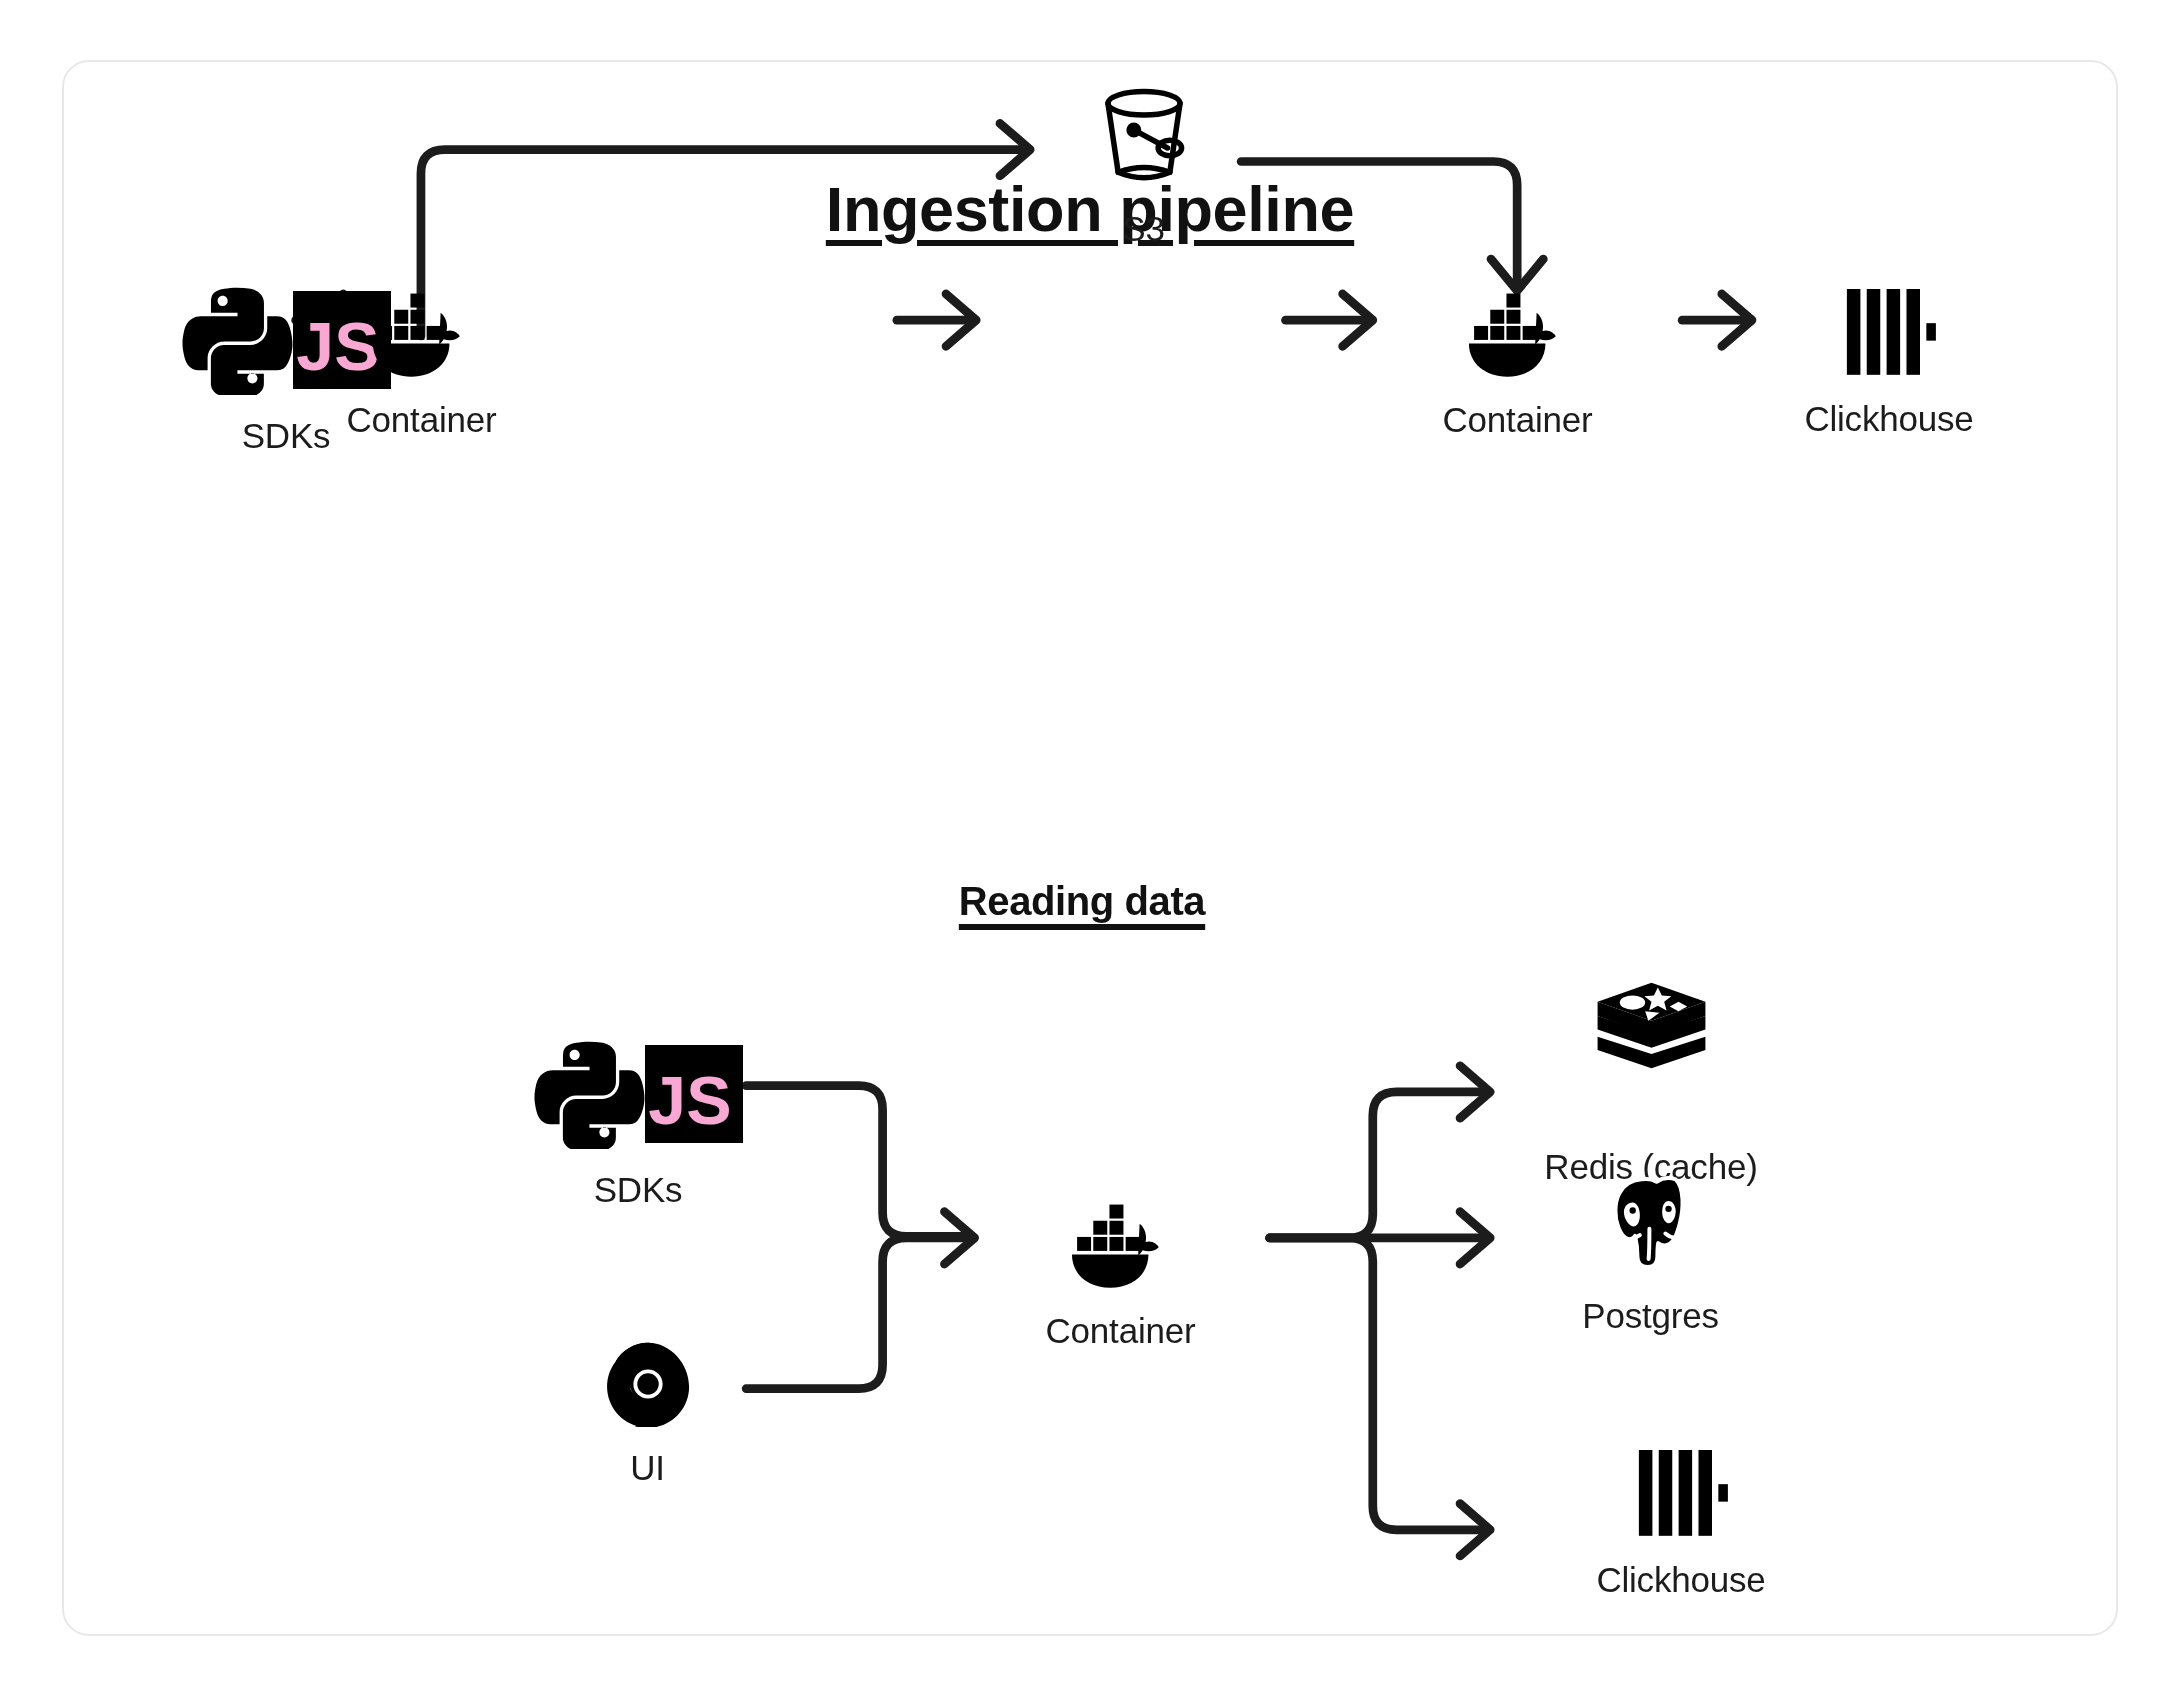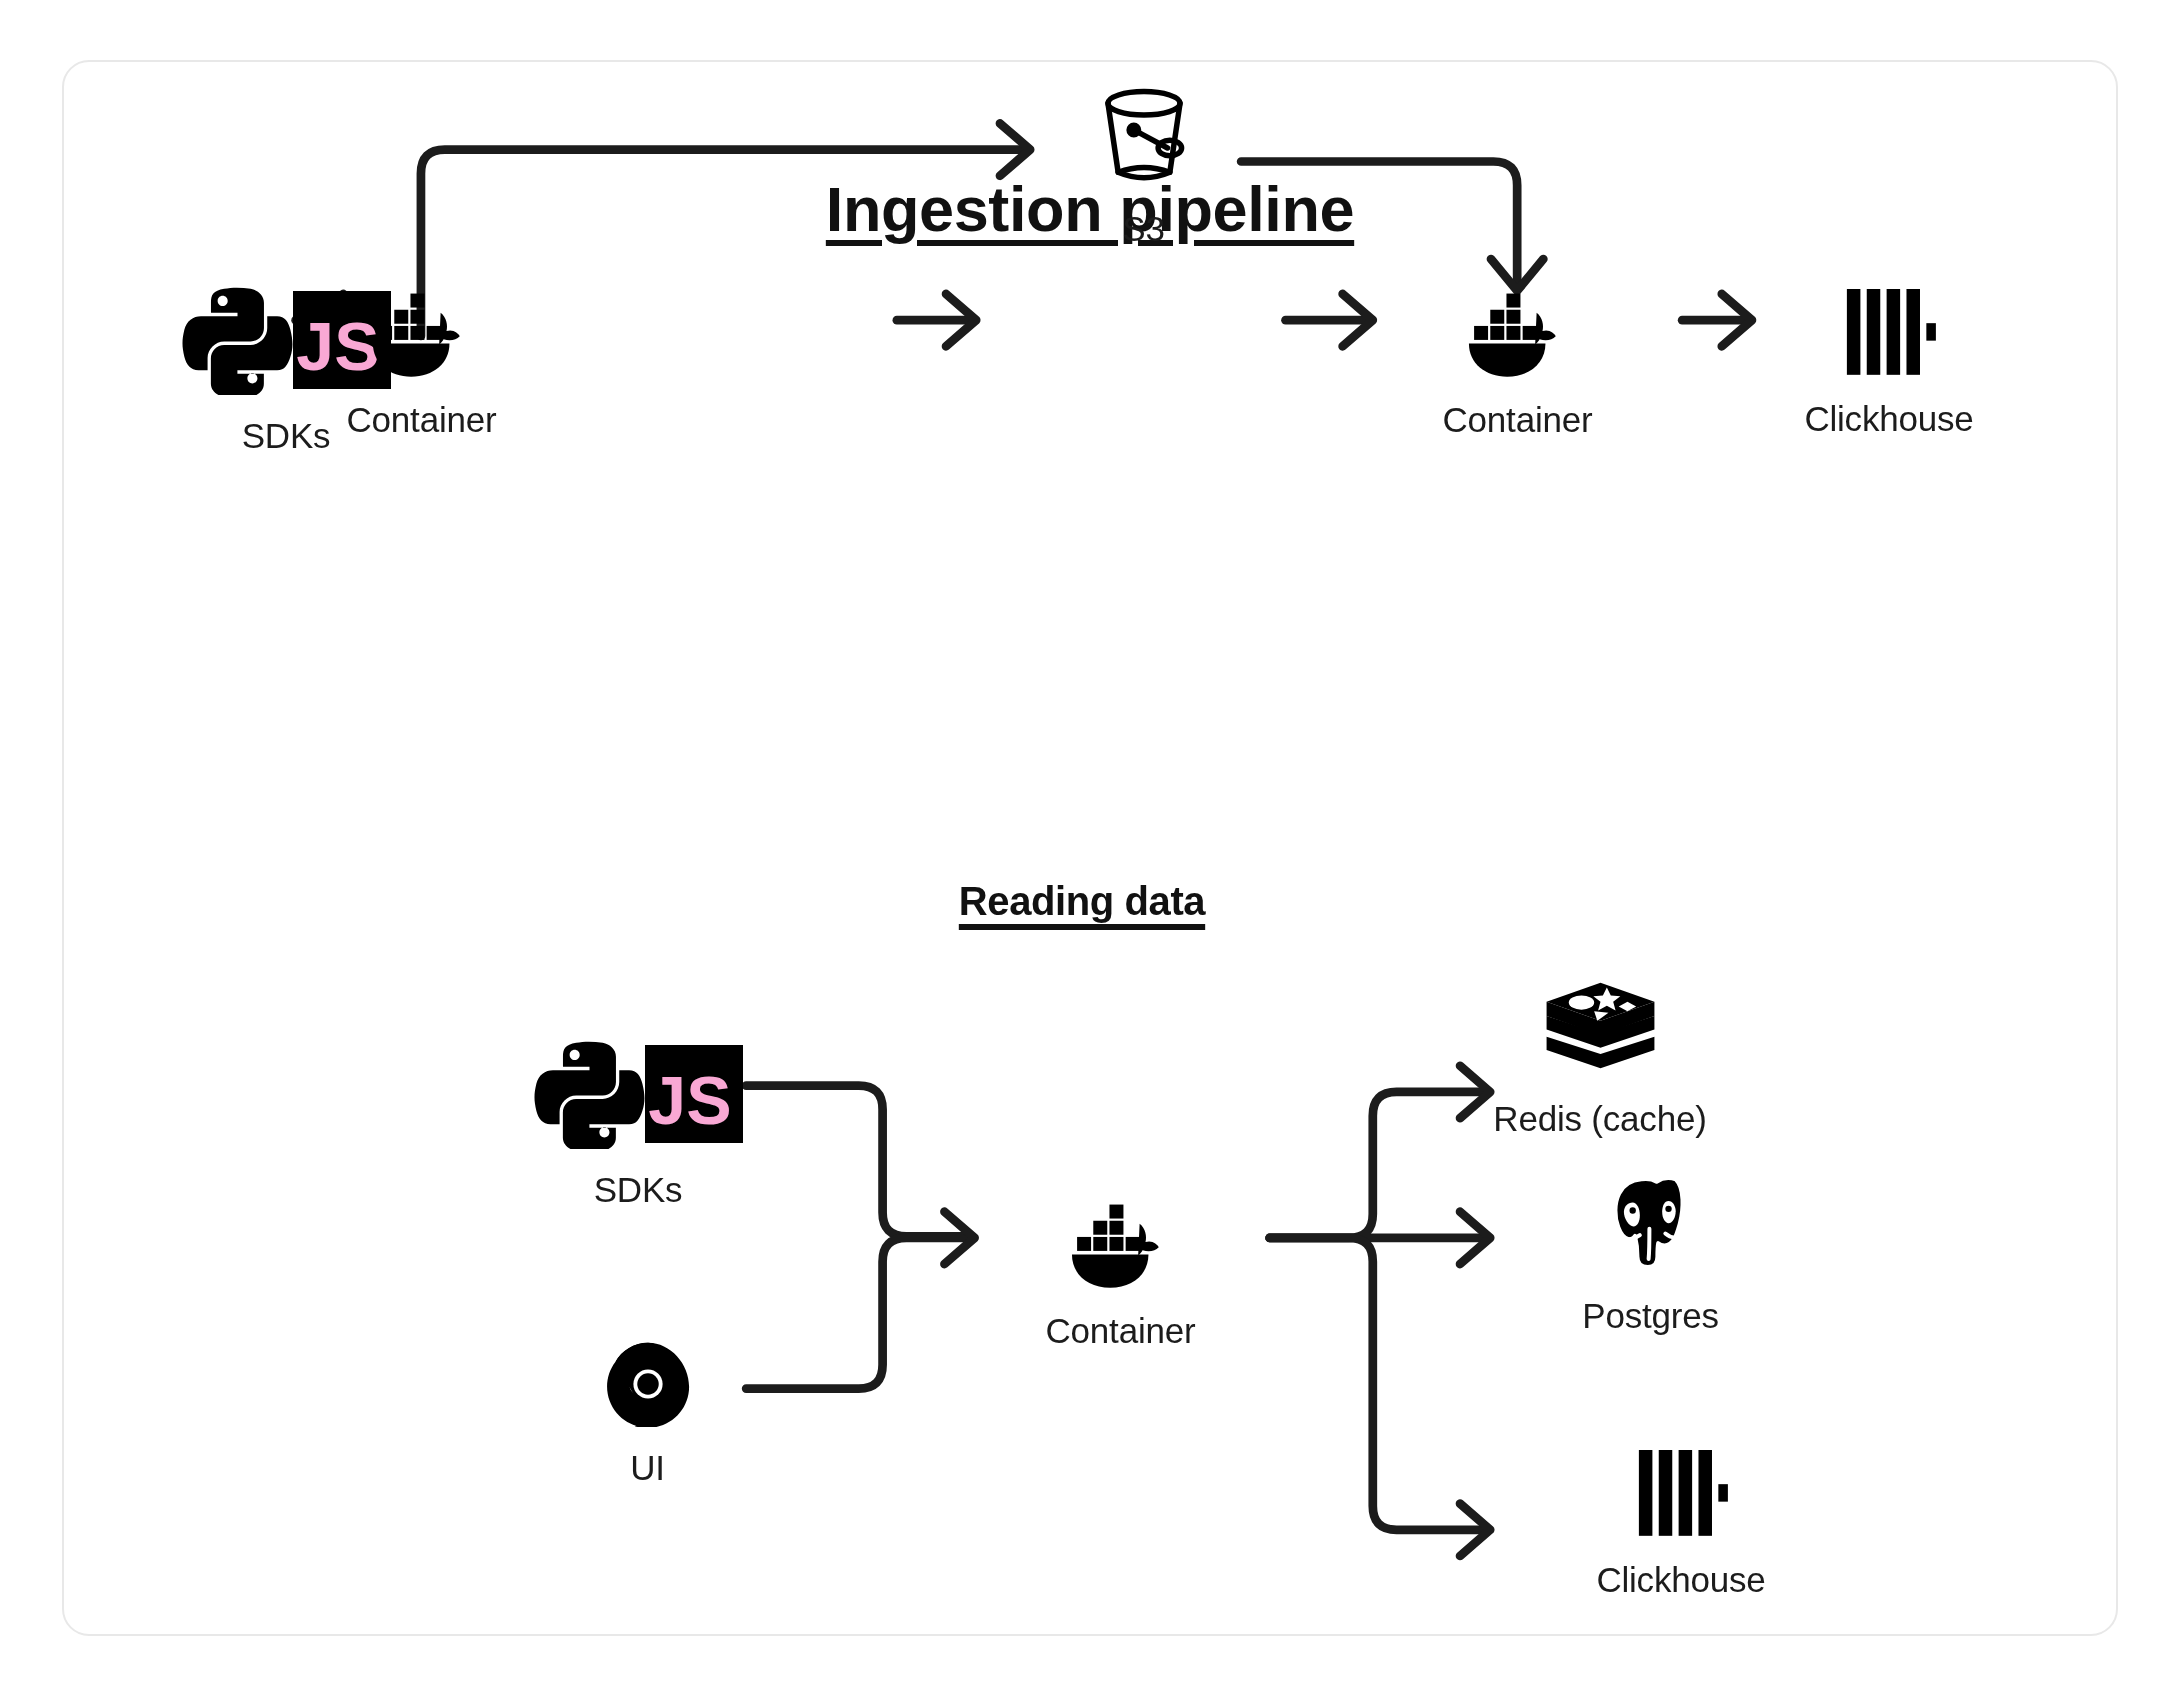--- a/index.html
+++ b/index.html
@@ -288,21 +288,21 @@
           <rect x="55" y="46" width="19" height="19"></rect>
           <rect x="77" y="46" width="19" height="19"></rect>
           <path d="M96 28c8 6 10 17 8 25 9-3 16 3 18 7-5 5-13 7-22 4-1 2-3 5-6 7z"></path>
           <path d="M4 70h104c0 27-22 45-52 45S4 97 4 70z"></path>
         </g>
       </svg>
     </div>
     <div class="node-label">Container</div>
   </div>
 
-  <div class="node" style="left:1409px; top:919px; width:254px;">
+  <div class="node" style="left:1460px; top:919px; width:254px;gap:48px;">
     <div class="node-icon">
       <svg width="111" height="97" viewBox="0 0 140 122">
         <g fill="#000">
           <path d="M70 66 L2 44v17l68 23 68-23V44z"></path>
           <path d="M70 92 L2 70v17l68 23 68-23V70z"></path>
           <path d="M70 2 L2 26l68 24 68-24z"></path>
           <path d="M2 26v18l68 24 68-24V26L70 50z"></path>
         </g>
         <g fill="#fff">
           <ellipse cx="46" cy="27" rx="16" ry="9"></ellipse>

